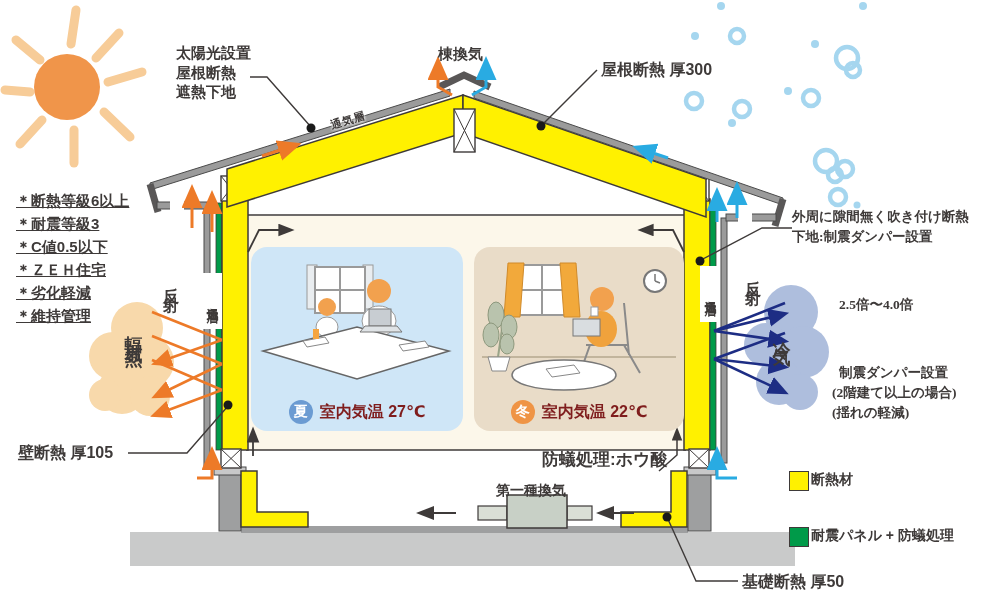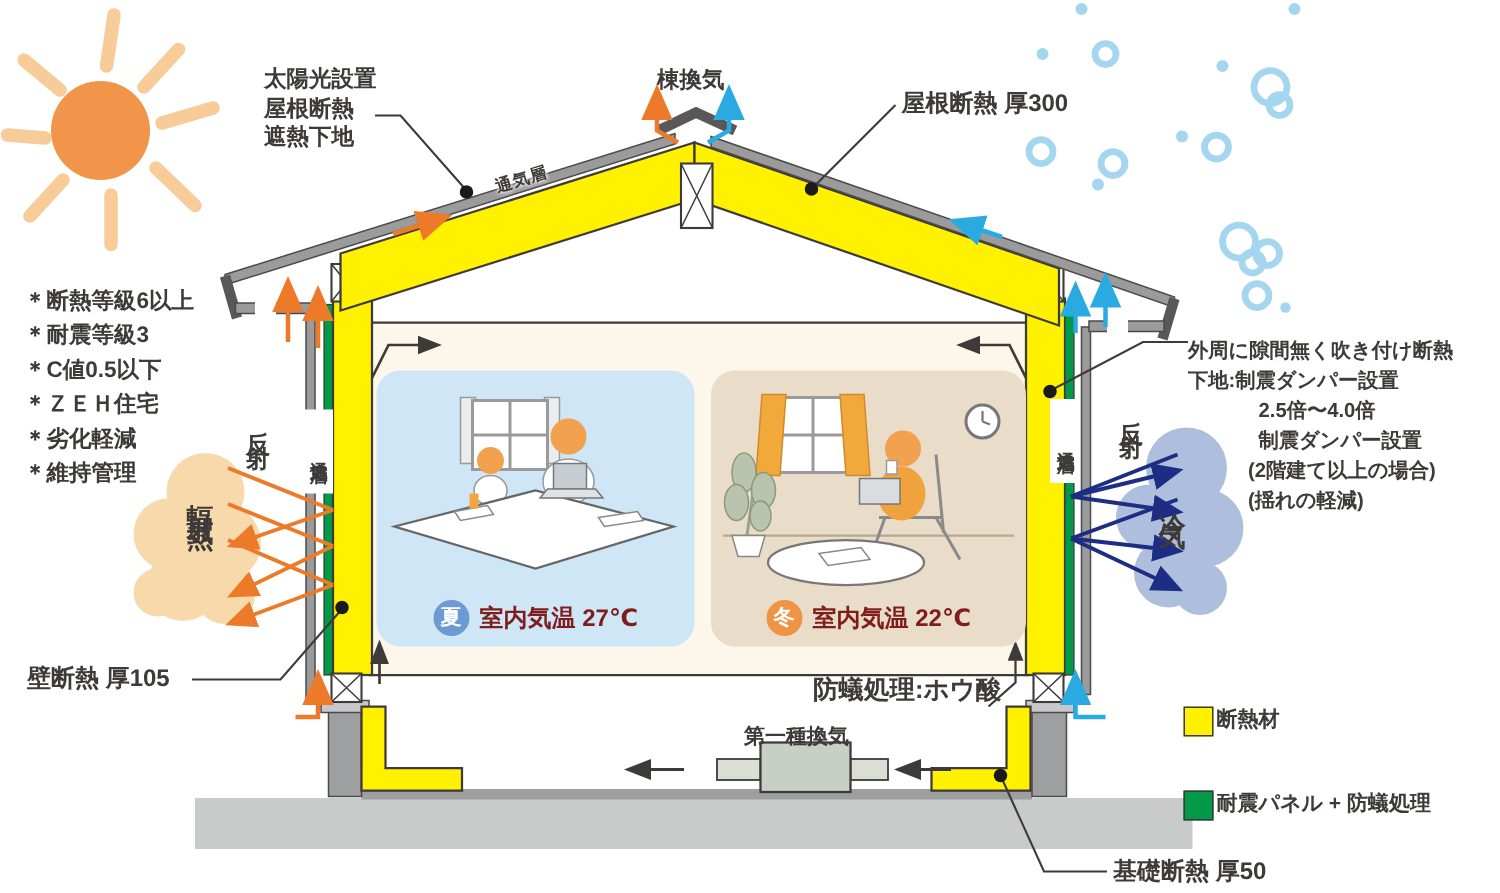--- a/index.html
+++ b/index.html
@@ -13,21 +13,21 @@
   .ventbox span{writing-mode:vertical-rl;text-orientation:upright;letter-spacing:2px;}
   .room{position:absolute;z-index:2;border-radius:16px;}
   .badge-row{position:absolute;left:0;right:0;bottom:7px;display:flex;align-items:center;justify-content:center;gap:7px;z-index:3;}
   .badge{width:24px;height:24px;border-radius:50%;color:#fff;font-size:14px;font-weight:700;
          display:flex;align-items:center;justify-content:center;}
   .badge.summer{background:#6b9bd2;}
   .badge.winter{background:#ef9445;}
   .temp{font-size:16px;font-weight:700;color:#7f1d1d;}
   .features div{height:23px;font-size:15px;font-weight:600;}
   .spec div{height:20px;font-size:13.5px;font-weight:600;}
-  .spec .ind1{padding-left:47px;}
+  .spec .ind1{padding-left:47px;margin-top:48px;}
   .spec .ind2{padding-left:40px;}
   .legend{position:absolute;left:789px;top:442px;z-index:4;}
   .legend .row{display:flex;align-items:flex-start;gap:2px;height:27px;margin-top:29px;}
   .sw{width:20px;height:20px;border:1.5px solid #3e3a39;box-sizing:border-box;}
   .sw.yellow{background:#fff100;}
   .sw.green{background:#009a49;}
   .legend .row span{font-size:14px;font-weight:600;}
 </style>
 </head>
 <body>
@@ -280,37 +280,37 @@
 
 <div class="lbl" style="left:176px;top:43px;font-size:15px;">
   <div>太陽光設置</div>
   <div>屋根断熱</div>
   <div>遮熱下地</div>
 </div>
 <div class="lbl" style="left:438px;top:44px;font-size:15px;">棟換気</div>
 <div class="lbl" style="left:601px;top:60px;font-size:16px;">屋根断熱 厚300</div>
 <div class="lbl" style="left:330px;top:113px;font-size:11px;transform:rotate(-17deg);letter-spacing:1px;text-shadow:0 0 3px #fff,0 0 3px #fff;">通気層</div>
 
-<div class="lbl features" style="left:16px;top:191px;">
+<div class="lbl features" style="left:16px;top:191px;text-decoration:underline;">
   <div>＊断熱等級6以上</div>
   <div>＊耐震等級3</div>
   <div>＊C値0.5以下</div>
   <div>＊ＺＥＨ住宅</div>
   <div>＊劣化軽減</div>
   <div>＊維持管理</div>
 </div>
 
 <div class="lbl vert" style="left:160px;top:275px;font-size:16px;letter-spacing:9px;height:64px;">反射</div>
 <div class="ventbox" style="left:202px;top:273px;width:20px;height:56px;">
   <span>通気層</span>
 </div>
 <div class="lbl vert" style="left:121px;top:322px;font-size:18px;letter-spacing:6px;height:86px;">輻射熱</div>
 <div class="lbl" style="left:18px;top:443px;font-size:16px;">壁断熱 厚105</div>
 
-<div class="lbl spec" style="left:792px;top:225px;">
+<div class="lbl spec" style="left:792px;top:208px;font-family:Liberation Serif, serif;">
   <div>外周に隙間無く吹き付け断熱</div>
   <div>下地:制震ダンパー設置</div>
   <div class="ind1">2.5倍〜4.0倍</div>
   <div class="ind1">制震ダンパー設置</div>
   <div class="ind2">(2階建て以上の場合)</div>
   <div class="ind2">(揺れの軽減)</div>
 </div>
 
 <div class="lbl vert" style="left:742px;top:268px;font-size:16px;letter-spacing:9px;height:64px;">反射</div>
 <div class="ventbox" style="left:700px;top:266px;width:20px;height:56px;">

